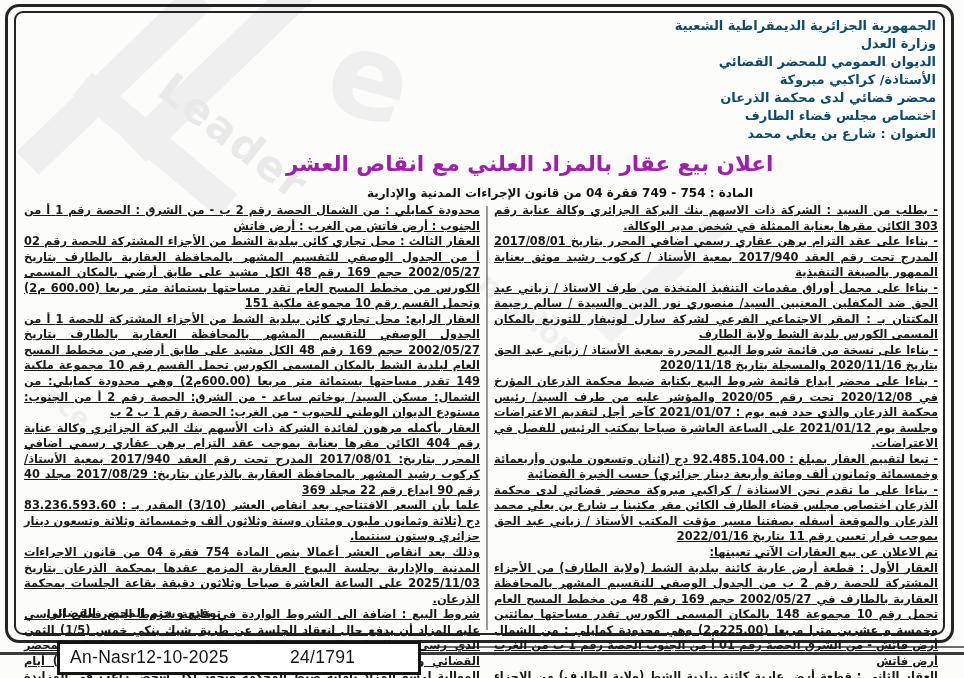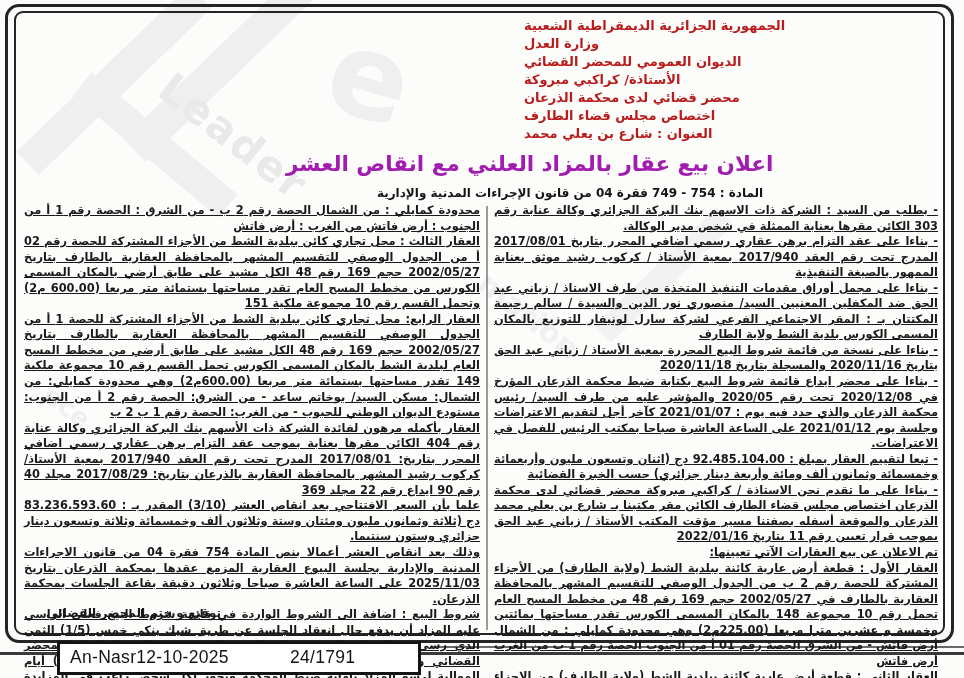--- a/index.html
+++ b/index.html
@@ -12,27 +12,27 @@
   .frame-outer{position:absolute; left:5px; top:4px; right:10px; bottom:35px;
     border:3px solid #242424; border-radius:14px;}
   .frame-inner{position:absolute; left:14px; top:11px; right:19px; bottom:43px;
     border:2px solid #242424; border-radius:9px;}
   
   .wm{position:absolute; z-index:0; pointer-events:none;}
   .wm-band{background:#efefef;}
   .wm-txt{font-weight:bold; color:#e9e9e9;}
   
   .header{position:absolute; z-index:2; top:17px; right:28px; width:412px;
-    direction:rtl; text-align:left; font-weight:bold; font-size:13px;
-    line-height:18px; color:#b91c1c;}
+    direction:rtl; text-align:right; font-weight:bold; font-size:13px;
+    line-height:18px; color:#0c4a6e;}
   .header .para{margin:0;}
   
   .title{position:absolute; z-index:2; top:151px; left:286px; width:552px;
     direction:rtl; text-align:left; font-weight:bold; font-size:21.5px; color:#a21caf;}
-  .subtitle{position:absolute; z-index:2; top:186px; left:294px; width:552px;
+  .subtitle{position:absolute; z-index:2; top:186px; left:284px; width:552px;
     direction:rtl; text-align:center; font-weight:bold; font-size:12px; color:#151515;}
   
   .col{position:absolute; z-index:2; top:203px; direction:rtl; text-align:justify;
     font-weight:bold; font-size:11.4px; line-height:15.55px; color:#191919;}
   .col-right{left:494px; width:444px;}
   .col-left{left:24px; width:456px;}
   .col .para{margin:0; text-justify:inter-word;text-decoration:underline;}
   .col .u{text-decoration:underline;}
   .col-divider{position:absolute; z-index:1; left:486px; top:206px; height:424px;
     width:2px; background:#4a4a4a; opacity:.55;}

